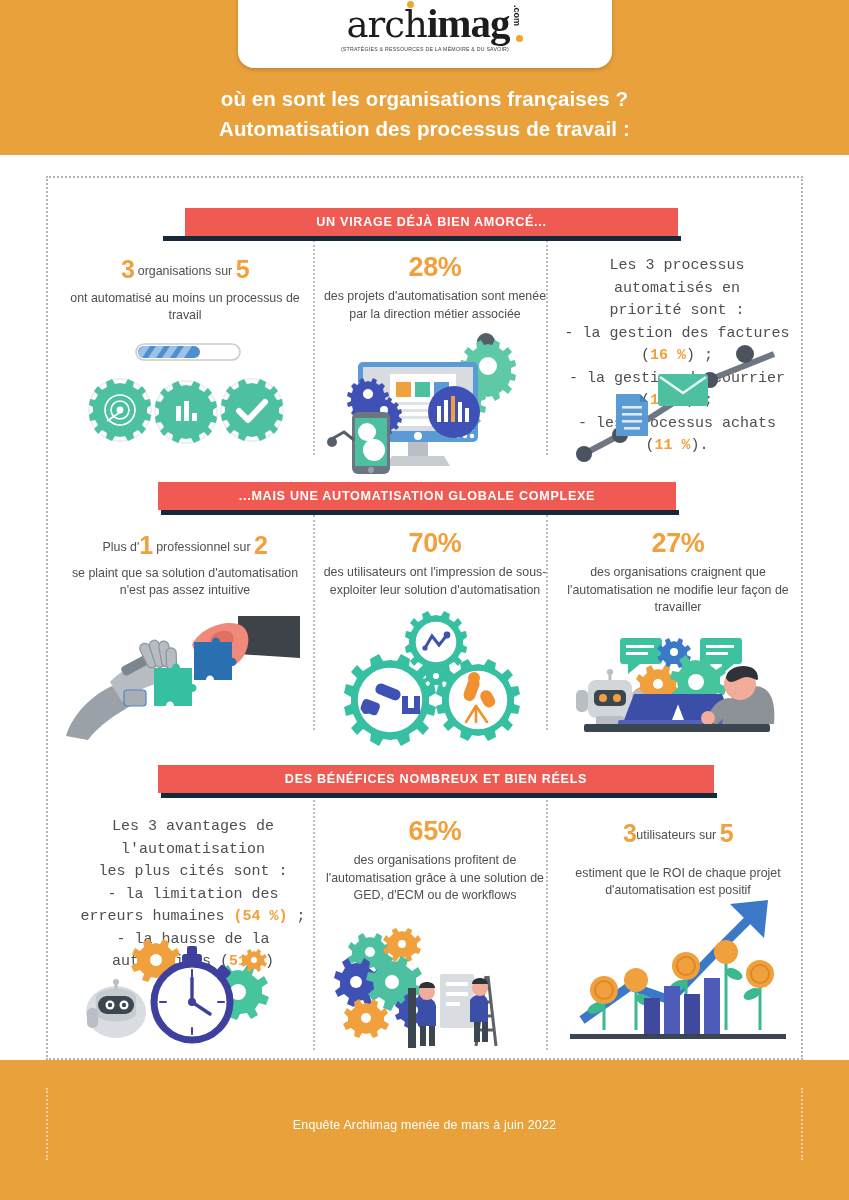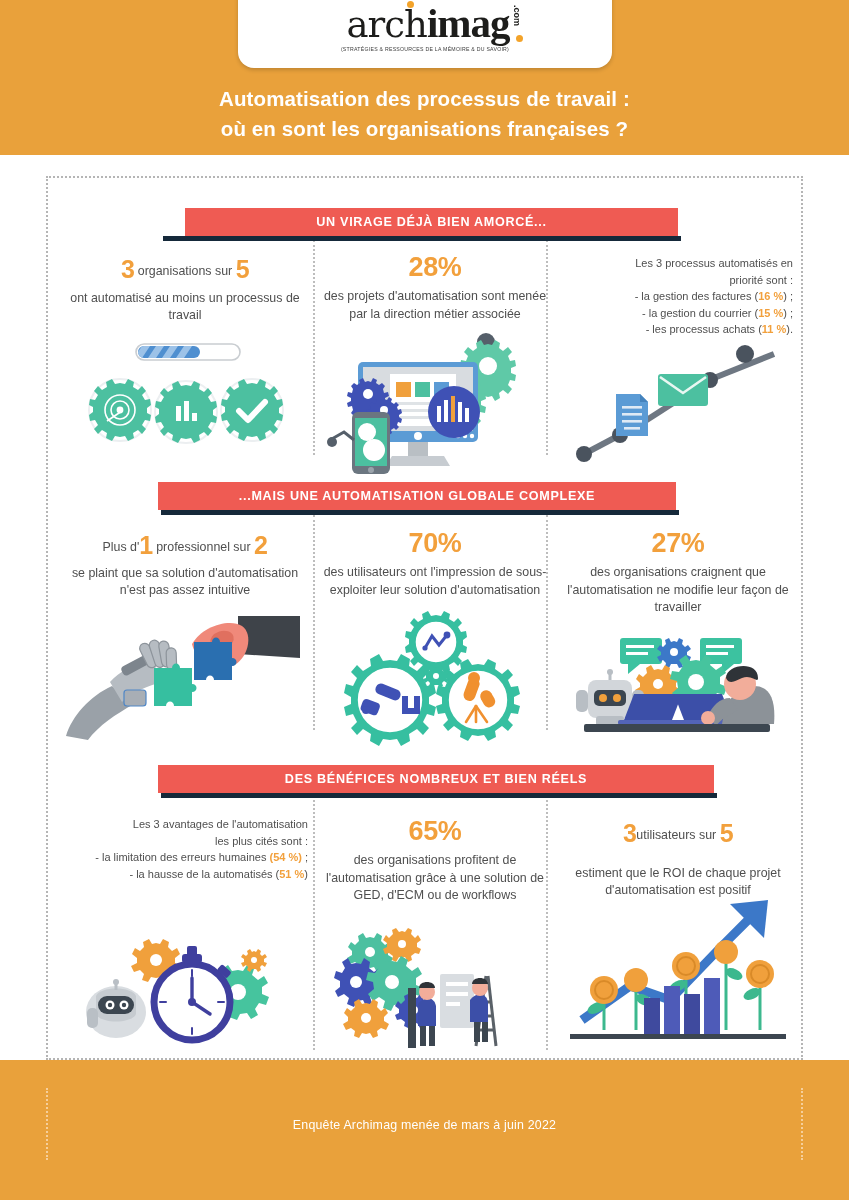--- a/index.html
+++ b/index.html
@@ -84,22 +84,22 @@
   }
   .big {
     color: #f2a03c; font-weight: bold; font-size: 25px; vertical-align: -3px;
     letter-spacing: -.5px;
   }
   .pct {
     color: #f2a03c; font-weight: bold; font-size: 27px; display: block;
     margin-bottom: 5px; letter-spacing: -.3px;
   }
   .listblock {
-    position: absolute; text-align: right; color: #4f4f4f;
-    font-size: 11px; line-height: 1.5;
+    position: absolute; text-align: center; color: #4f4f4f;
+    font-size: 15px; line-height: 1.5; font-family: Liberation Mono, monospace;
   }
   .hl { color: #f2a03c; font-weight: bold; }
 
   
   .ill { position: absolute; }
   svg { display: block; overflow: visible; }
 
   
   .footer-band {
     position: absolute; left: 0; bottom: 0; width: 849px; height: 140px;
@@ -127,22 +127,22 @@
     <div class="logo-wrap">
       <span class="logo-text"><span class="thin">arch</span><span class="bold">imag</span></span>
       <span class="logo-dot d1"></span>
       <span class="logo-com">.com</span>
       <span class="logo-dot d2"></span>
     </div>
     <div class="logo-tag">(STRATÉGIES &amp; RESSOURCES DE LA MÉMOIRE &amp; DU SAVOIR)</div>
   </div>
 
   <div class="title">
+    <div>où en sont les organisations françaises ?</div>
     <div>Automatisation des processus de travail :</div>
-    <div>où en sont les organisations françaises ?</div>
   </div>
 
   <div class="frame"></div>
   <div class="vline" style="left:313px; top:240px; height:215px;"></div>
   <div class="vline" style="left:546px; top:240px; height:215px;"></div>
   <div class="vline" style="left:313px; top:515px; height:215px;"></div>
   <div class="vline" style="left:546px; top:515px; height:215px;"></div>
   <div class="vline" style="left:313px; top:800px; height:250px;"></div>
   <div class="vline" style="left:546px; top:800px; height:250px;"></div>
 

